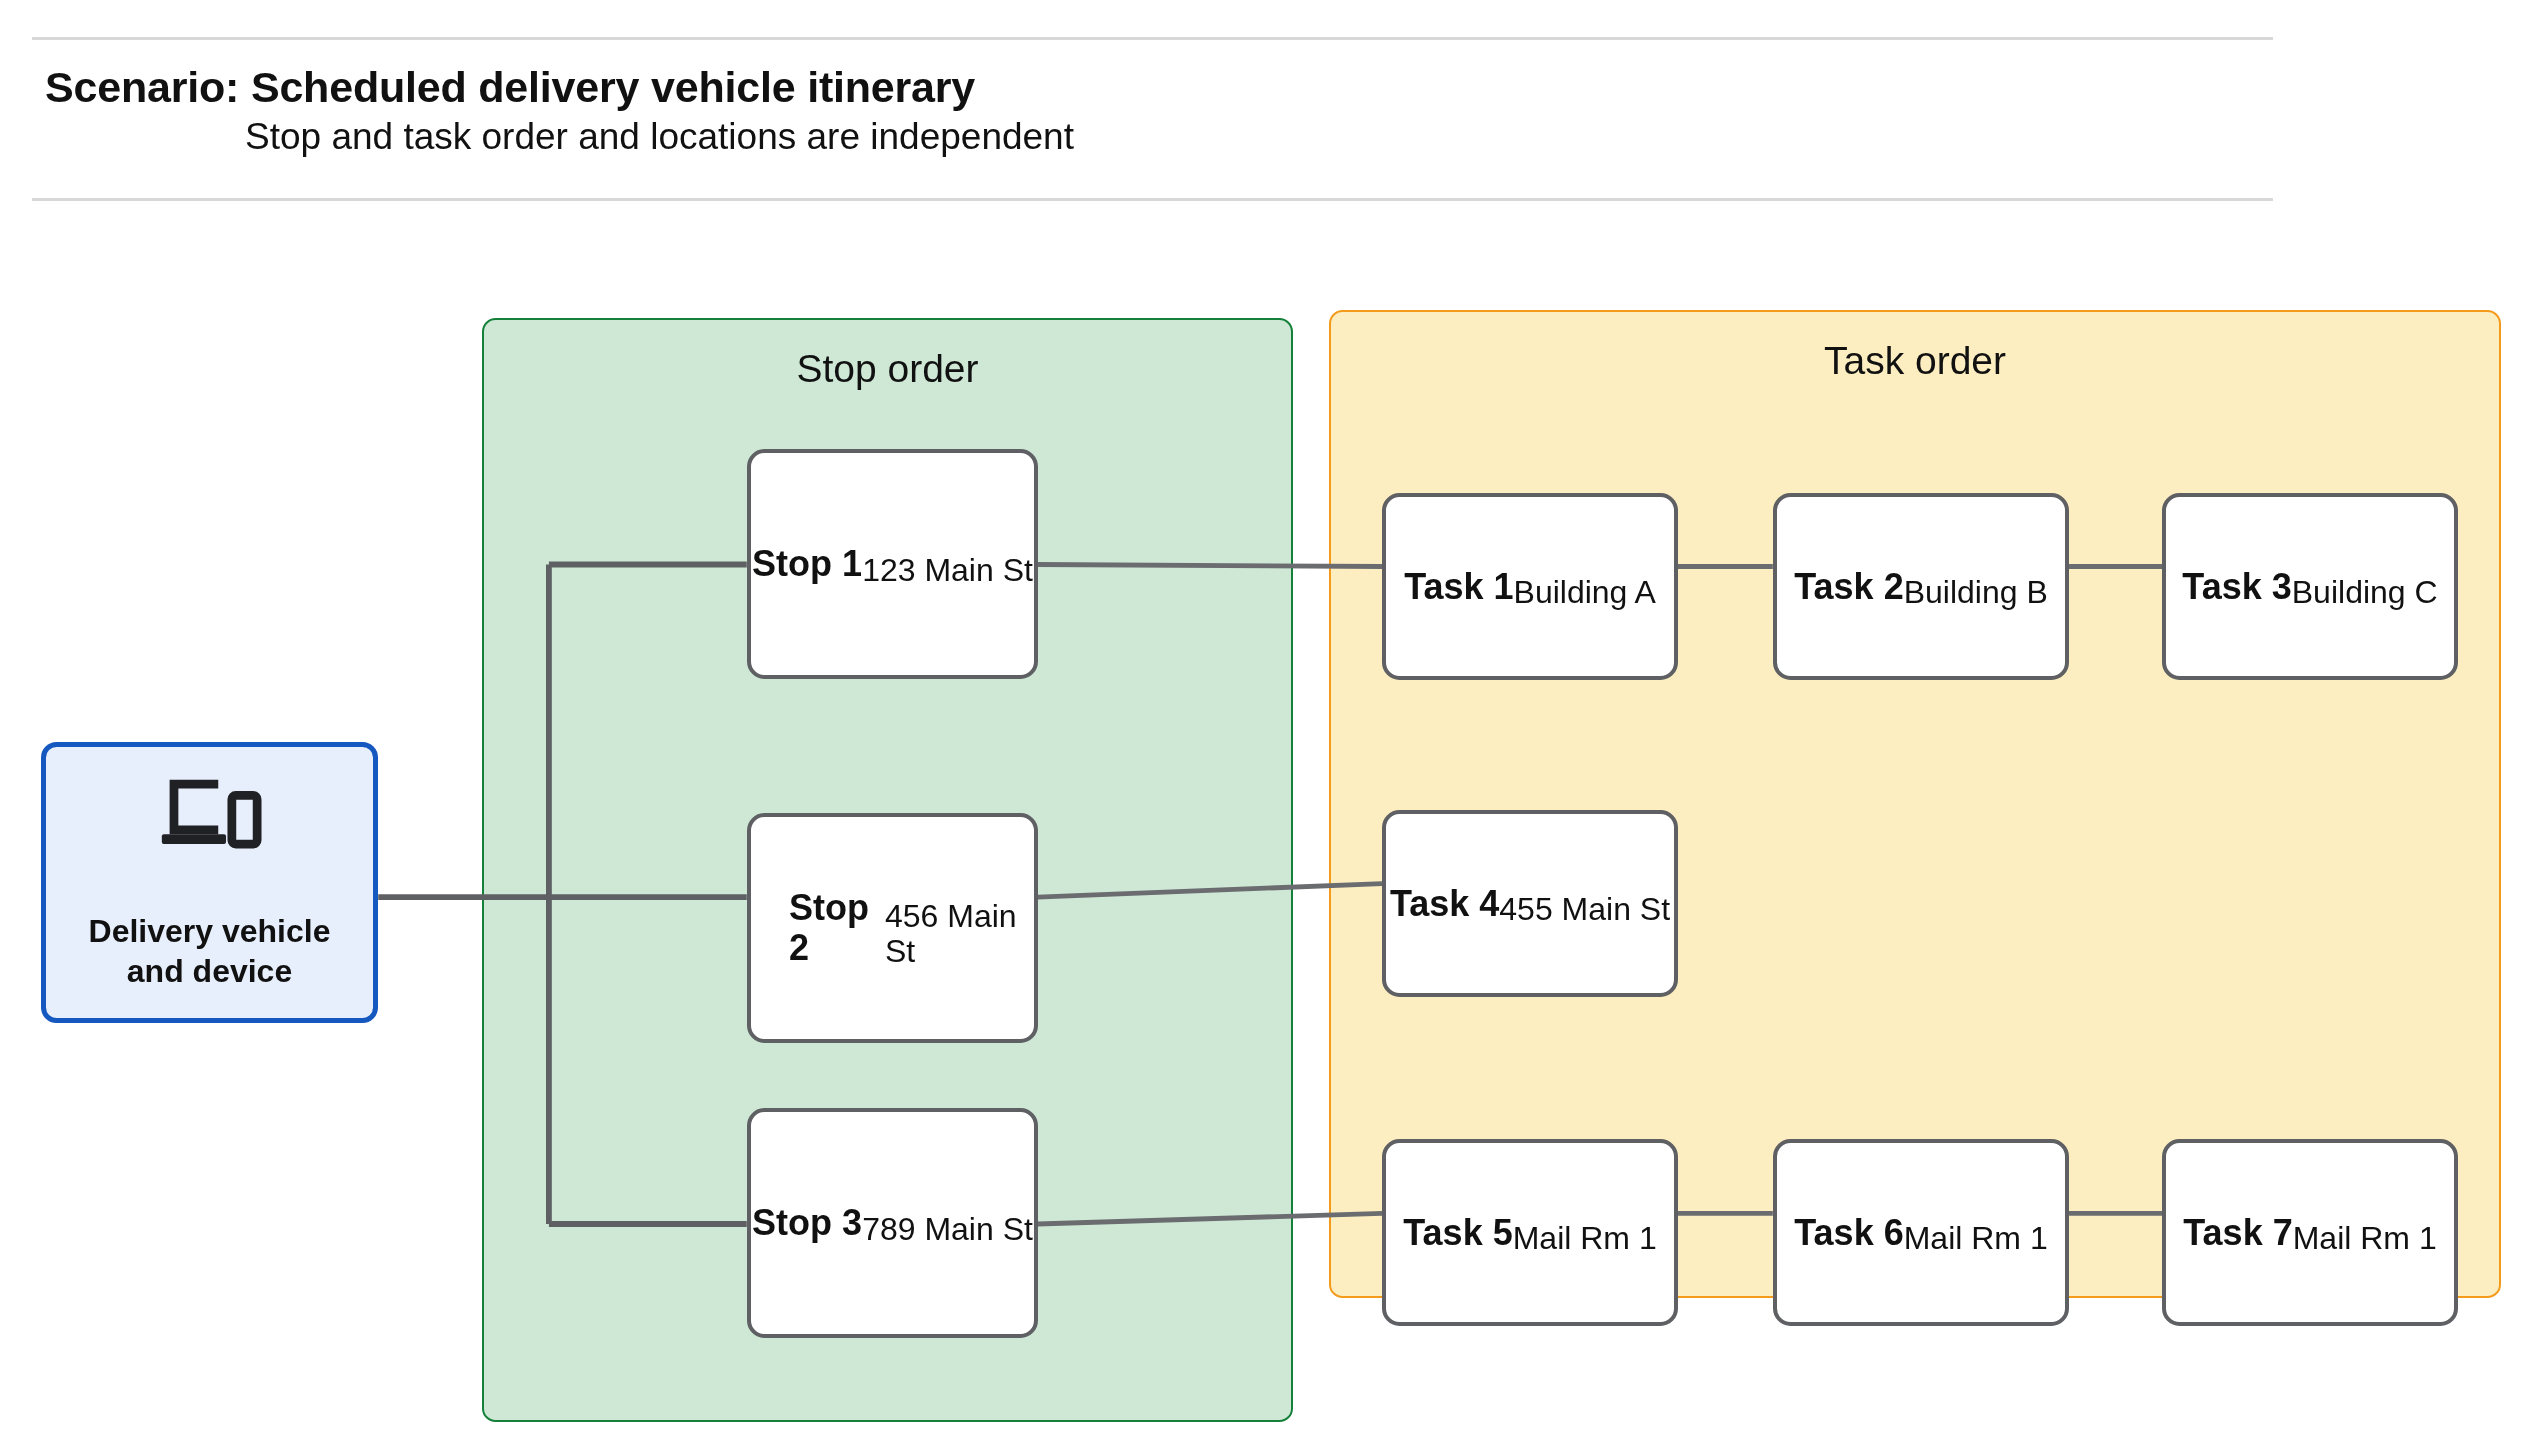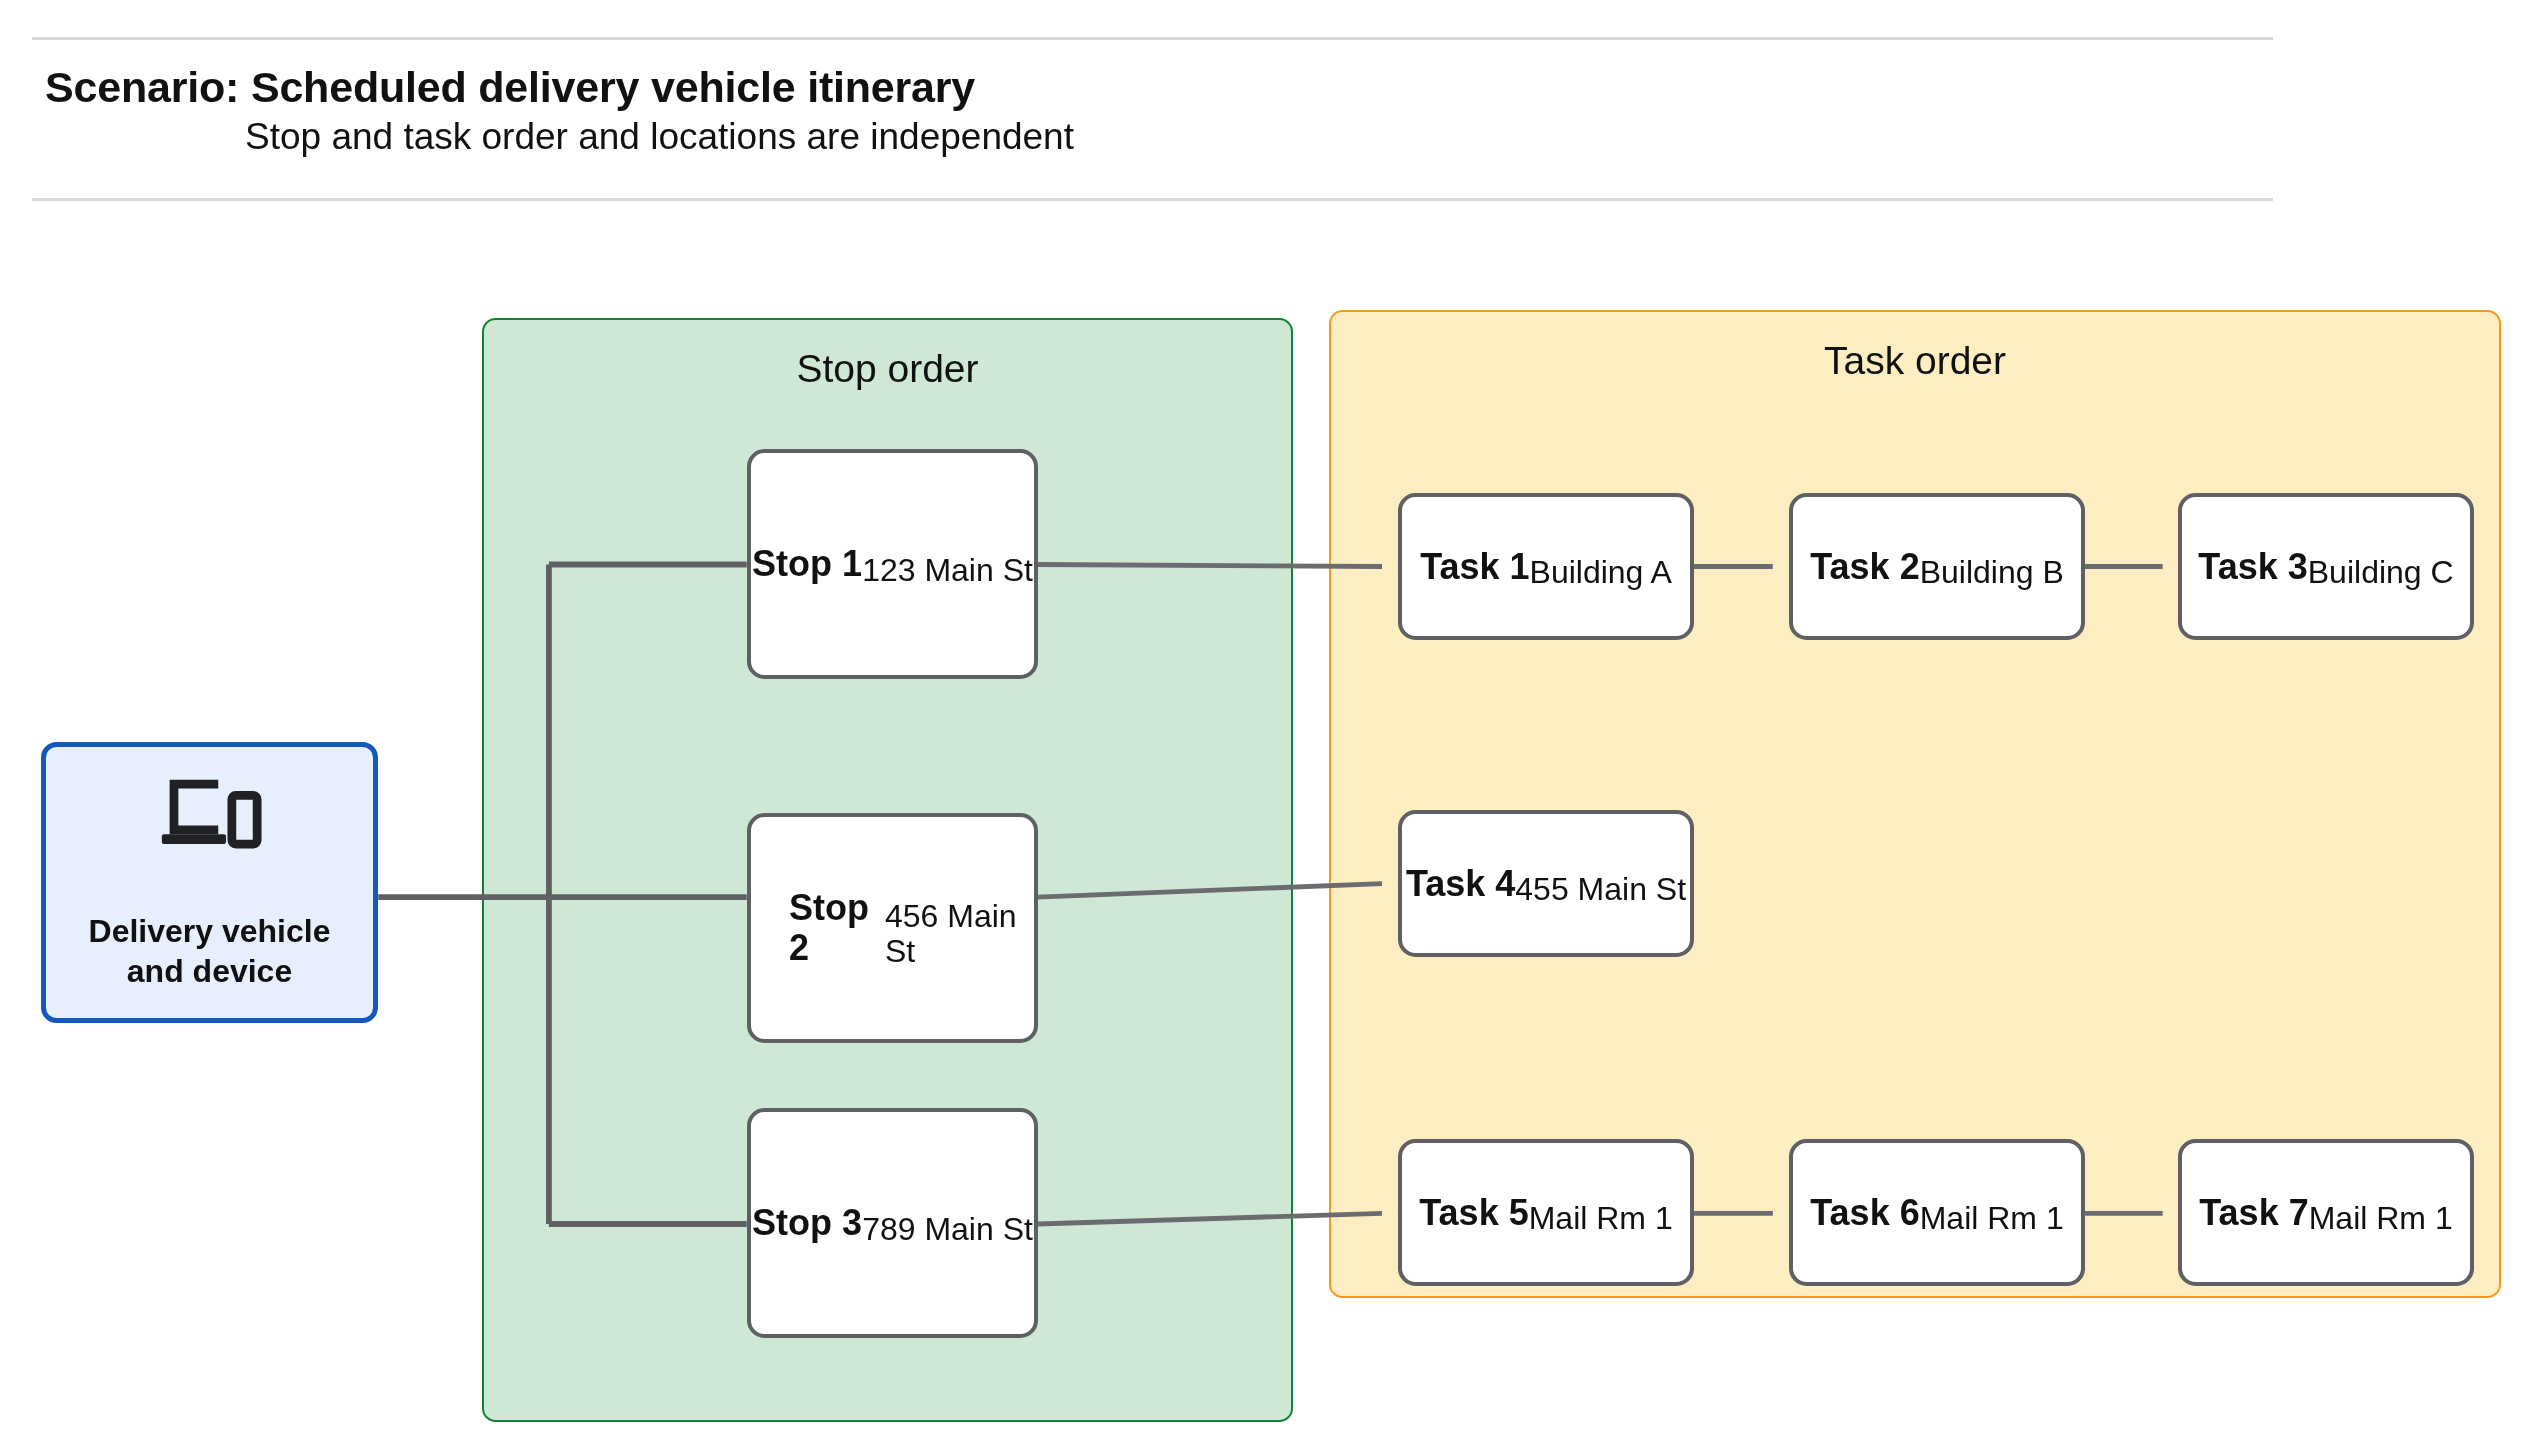--- a/index.html
+++ b/index.html
@@ -124,21 +124,21 @@
     color: #111111;
     line-height: 1.1;
     margin-top: 12.6px;
   }
 
   .stop-node { width: 291px; height: 230px; left: 747px; }
   #node-stop-1 { top: 449px; }
   #node-stop-2 { top: 813px; padding-left: 38px; }
   #node-stop-3 { top: 1108px; }
 
-  .task-node { width: 296px; height: 147px; margin-left: 16px; }
+  .task-node { width: 296px; height: 187px; }
   .task-col-1 { left: 1382px; }
   .task-col-2 { left: 1773px; }
   .task-col-3 { left: 2162px; }
   .task-row-1 { top: 493px; }
   .task-row-2 { top: 810px; }
   .task-row-3 { top: 1139px; }
 </style>
 </head>
 <body>
 

